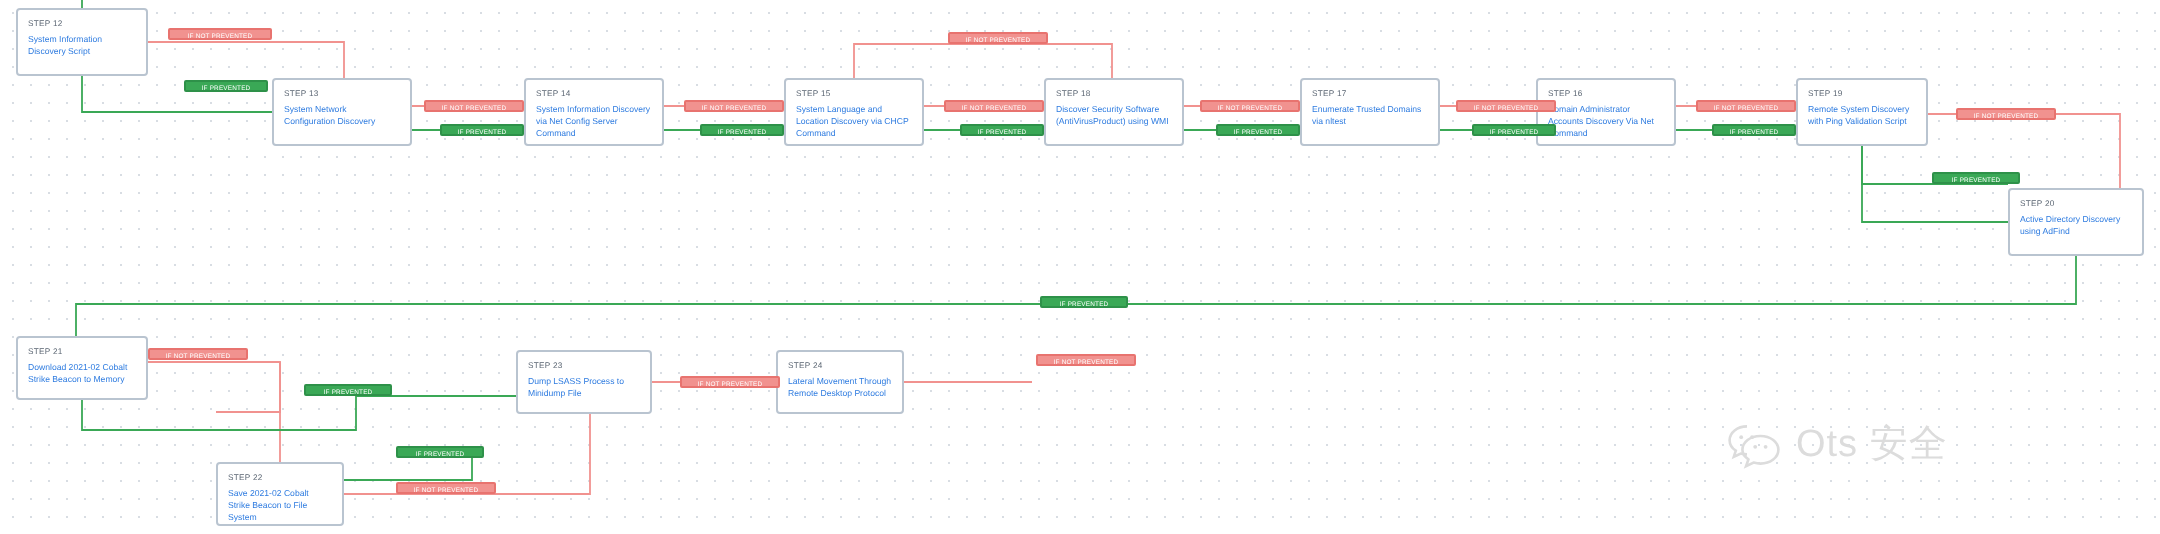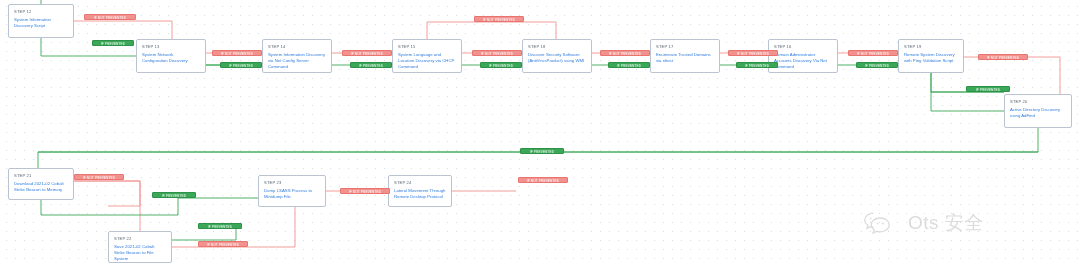--- a/index.html
+++ b/index.html
@@ -55,21 +55,21 @@
     color:#ffffff;
   }
   .lbl.np{background:#f1928f;border:1px solid #e8736f;}
   .lbl.pv{background:#3aa856;border:1px solid #2e9149;}
 
   #watermark{
     position:absolute;
     left:862px;top:200px;
     width:150px;height:45px;
     color:#dcdcdc;
-    display:flex;align-items:center;gap:16px;
+    display:flex;align-items:center;gap:6px;
     pointer-events:none;
   }
   #watermark .wm-text{
     font-size:19px;
     line-height:22px;
     color:#dcdcdc;
     letter-spacing:0.5px;
     white-space:nowrap;
   }
 </style>

